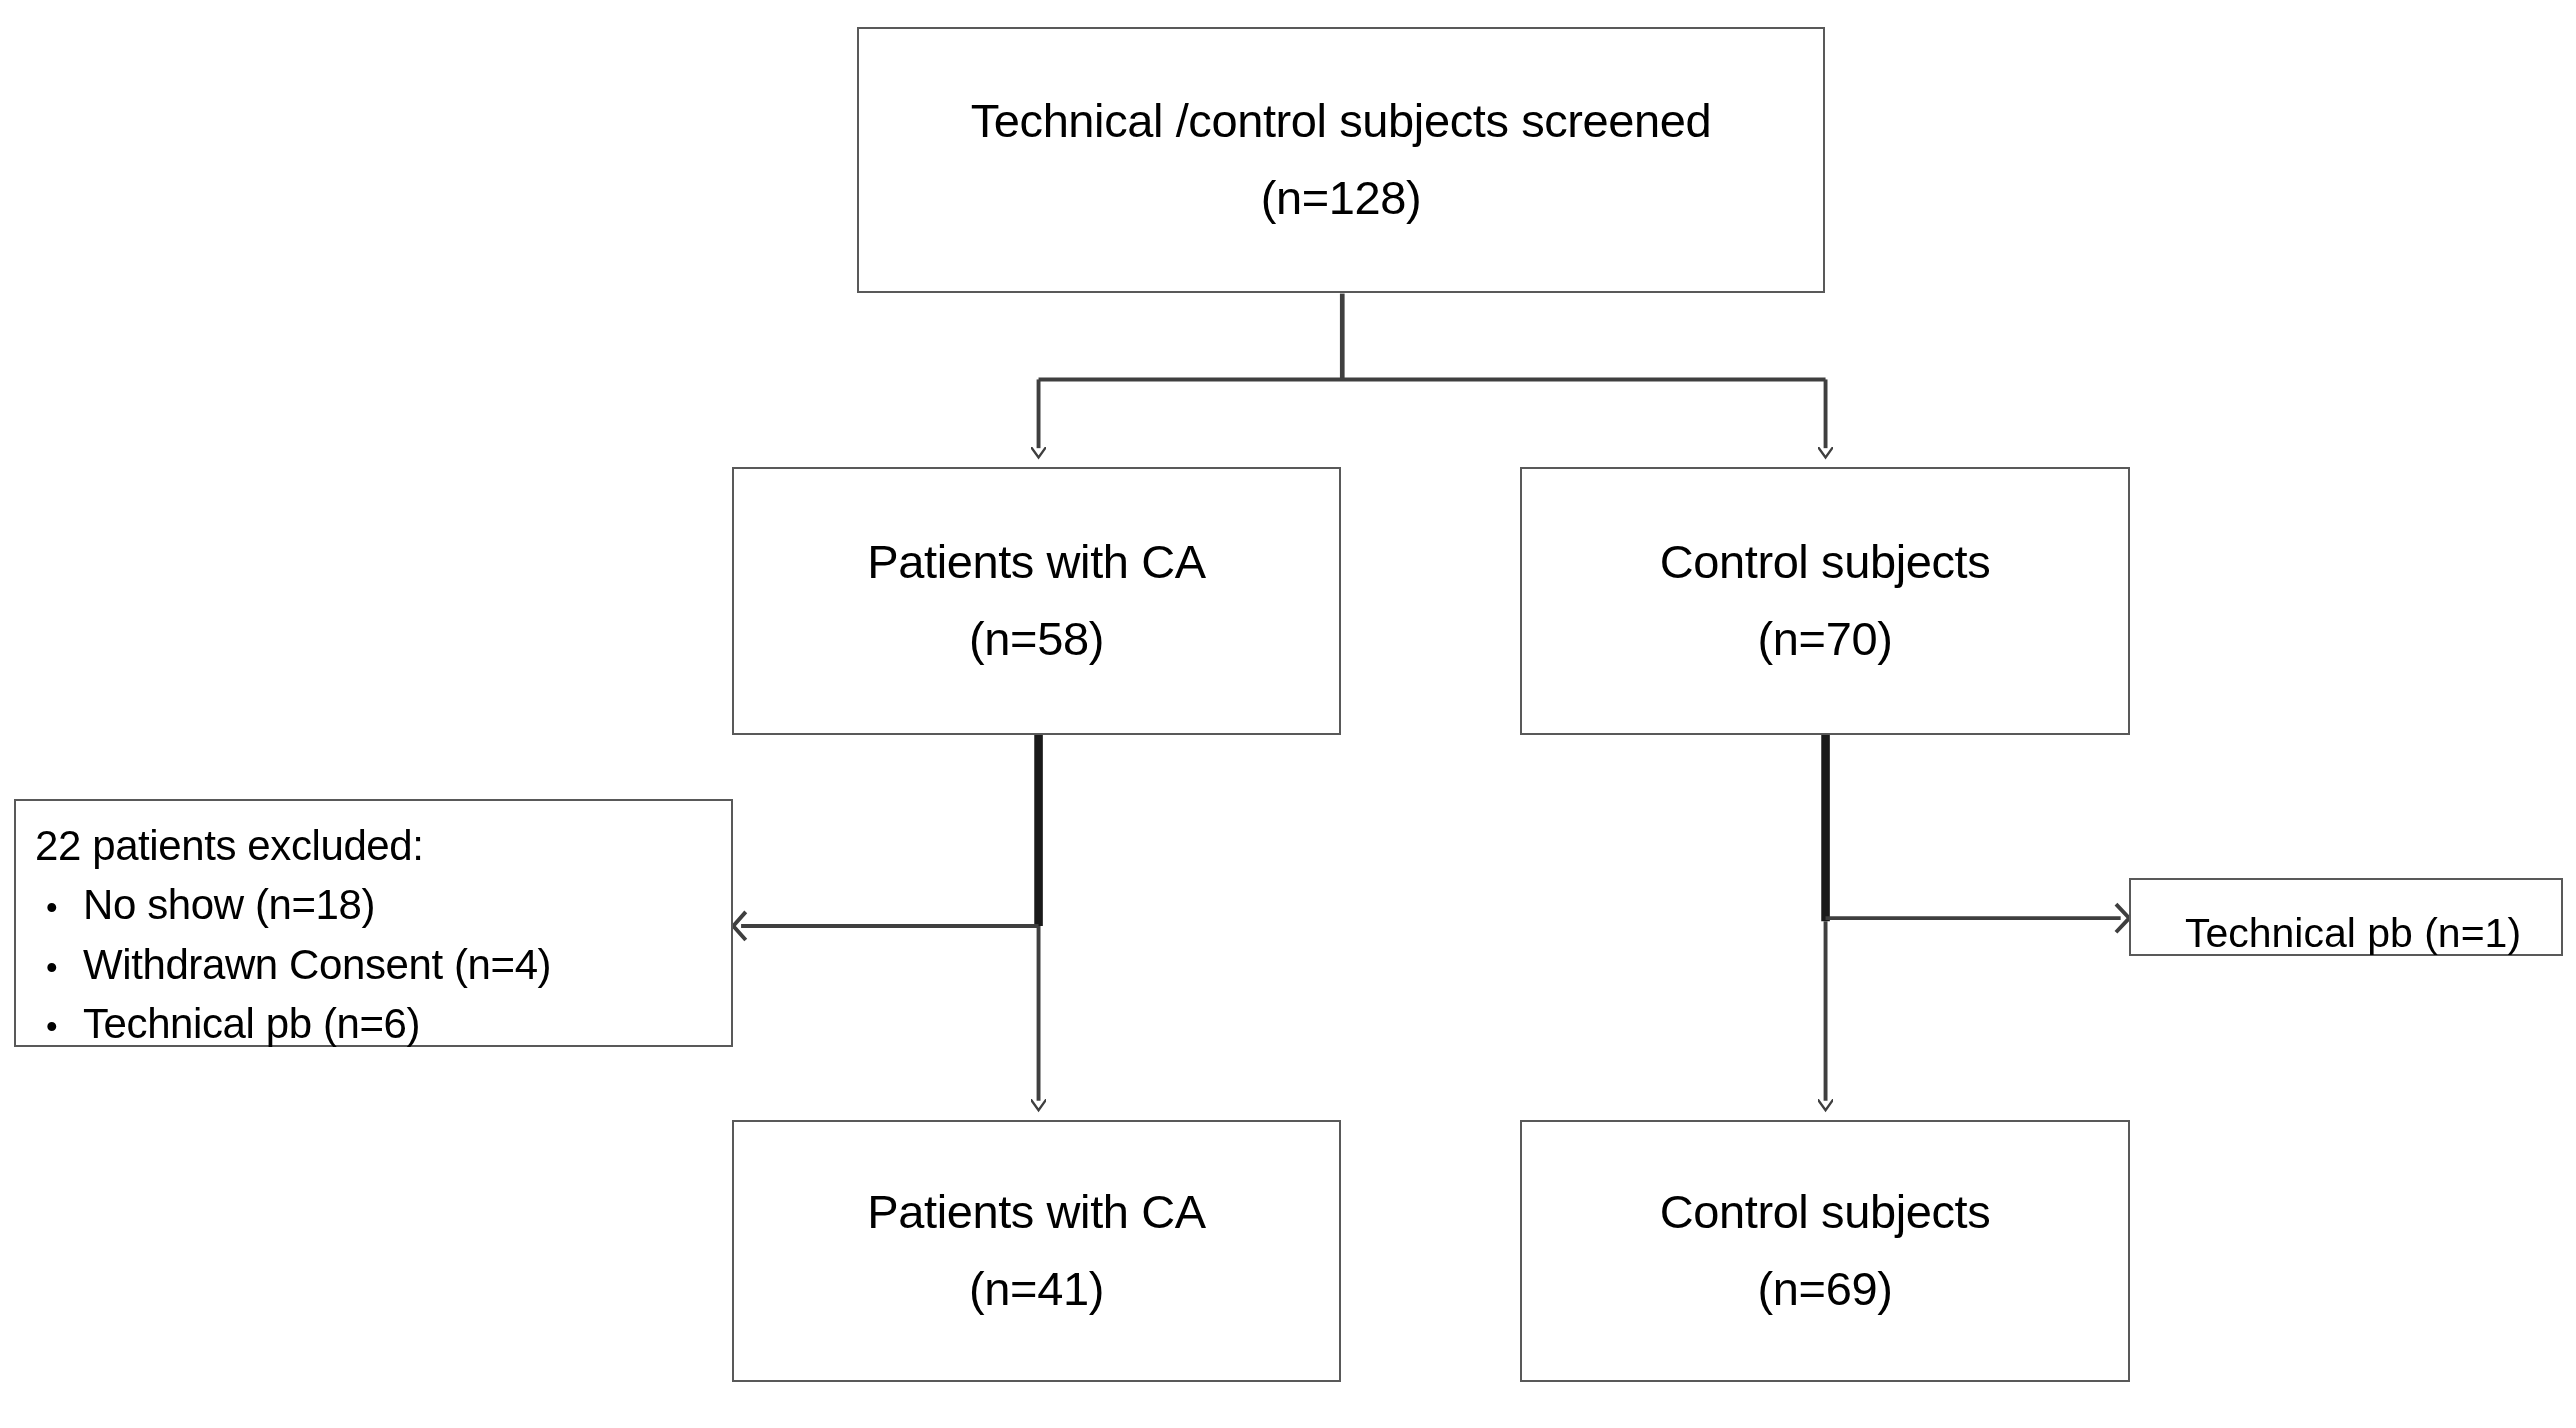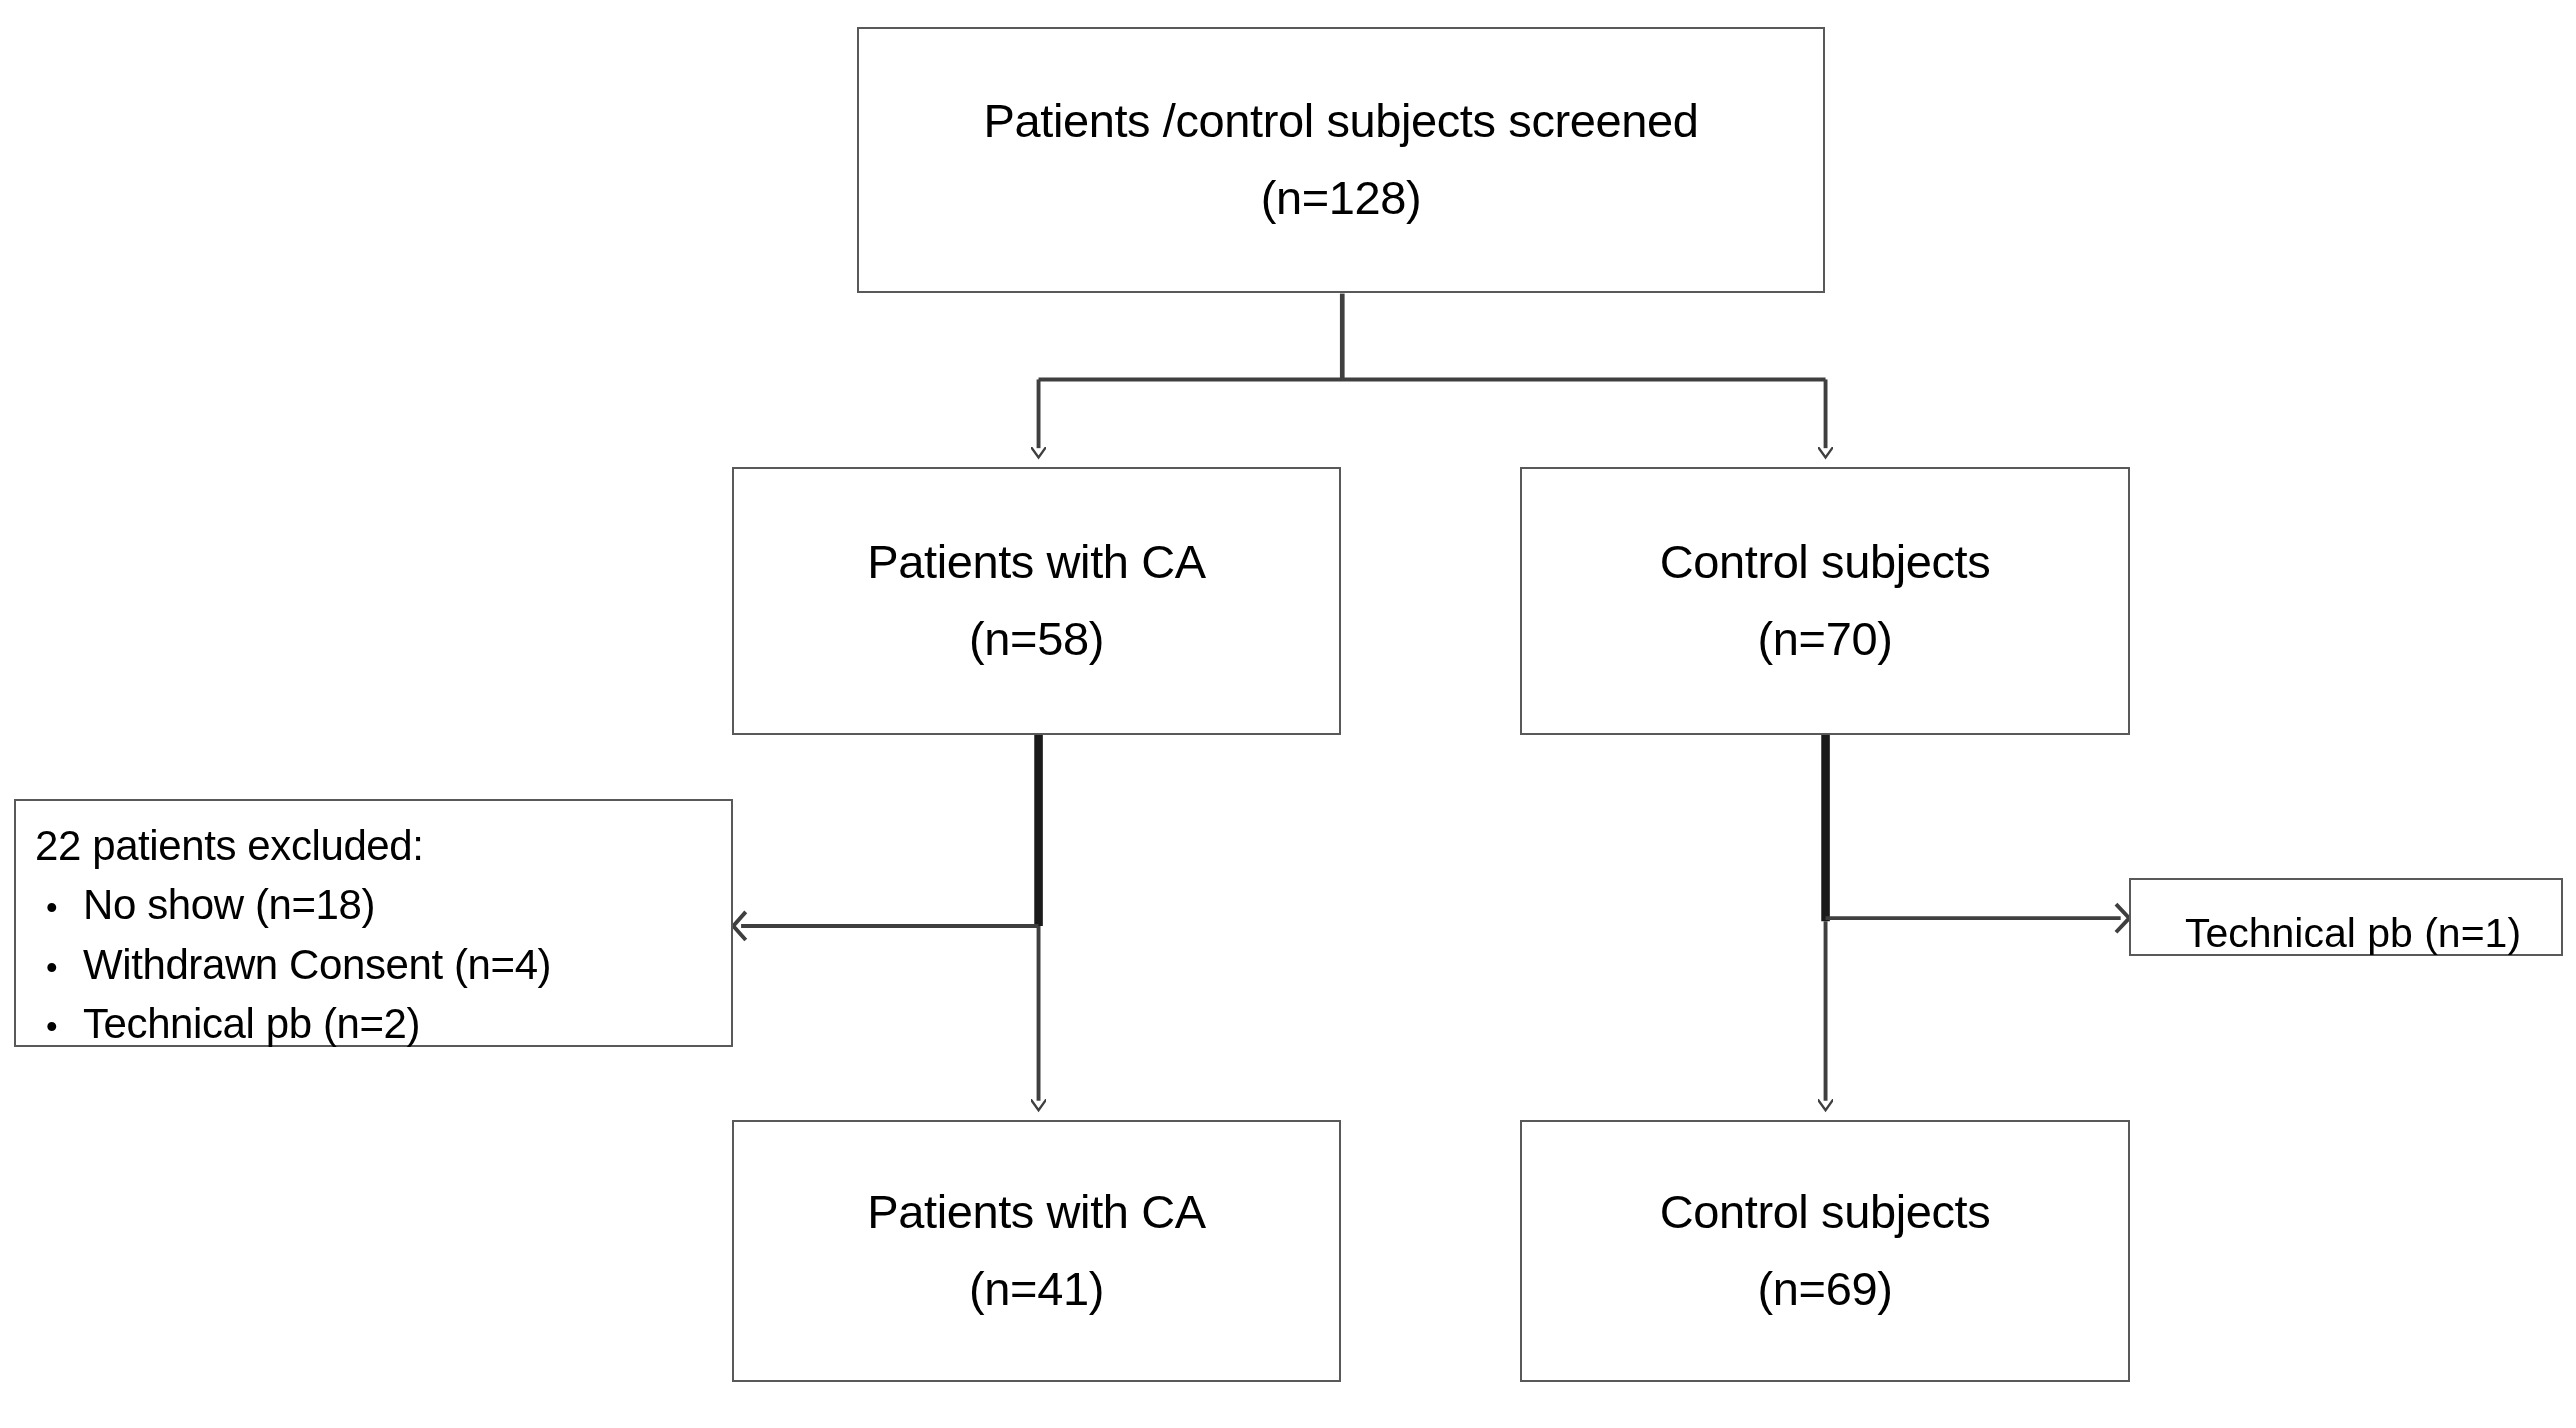--- a/index.html
+++ b/index.html
@@ -157,21 +157,21 @@
       <path d="M 2338 1180 L 2338 1410" fill="none" stroke="#3f3f3f" stroke-width="5" marker-end="url(#arrow-down)"></path>
     </g>
 
     <g>
       <path d="M 2338 1176 L 2716 1176" fill="none" stroke="#3f3f3f" stroke-width="5"></path>
       <path d="M 2710 1158 L 2727 1176 L 2710 1194" fill="none" stroke="#3f3f3f" stroke-width="5"></path>
     </g>
   </svg>
 
   <div class="node" id="node-screened">
-    <span class="line">Patients /control subjects screened</span>
+    <span class="line">Technical /control subjects screened</span>
     <span class="line gap">(n=128)</span>
   </div>
 
   <div class="node" id="node-patients-ca-enrolled">
     <span class="line">Patients with CA</span>
     <span class="line gap">(n=58)</span>
   </div>
 
   <div class="node" id="node-controls-enrolled">
     <span class="line">Control subjects</span>
@@ -194,21 +194,21 @@
       <li>
         <span class="bullet">•</span>
         <span>No show (n=18)</span>
       </li>
       <li>
         <span class="bullet">•</span>
         <span>Withdrawn Consent (n=4)</span>
       </li>
       <li>
         <span class="bullet">•</span>
-        <span>Technical pb (n=2)</span>
+        <span>Technical pb (n=6)</span>
       </li>
     </ul>
   </div>
 
   <div class="node" id="node-technical-pb">
     <span class="tp-label">Technical pb (n=1)</span>
   </div>
 
 </div>
 

